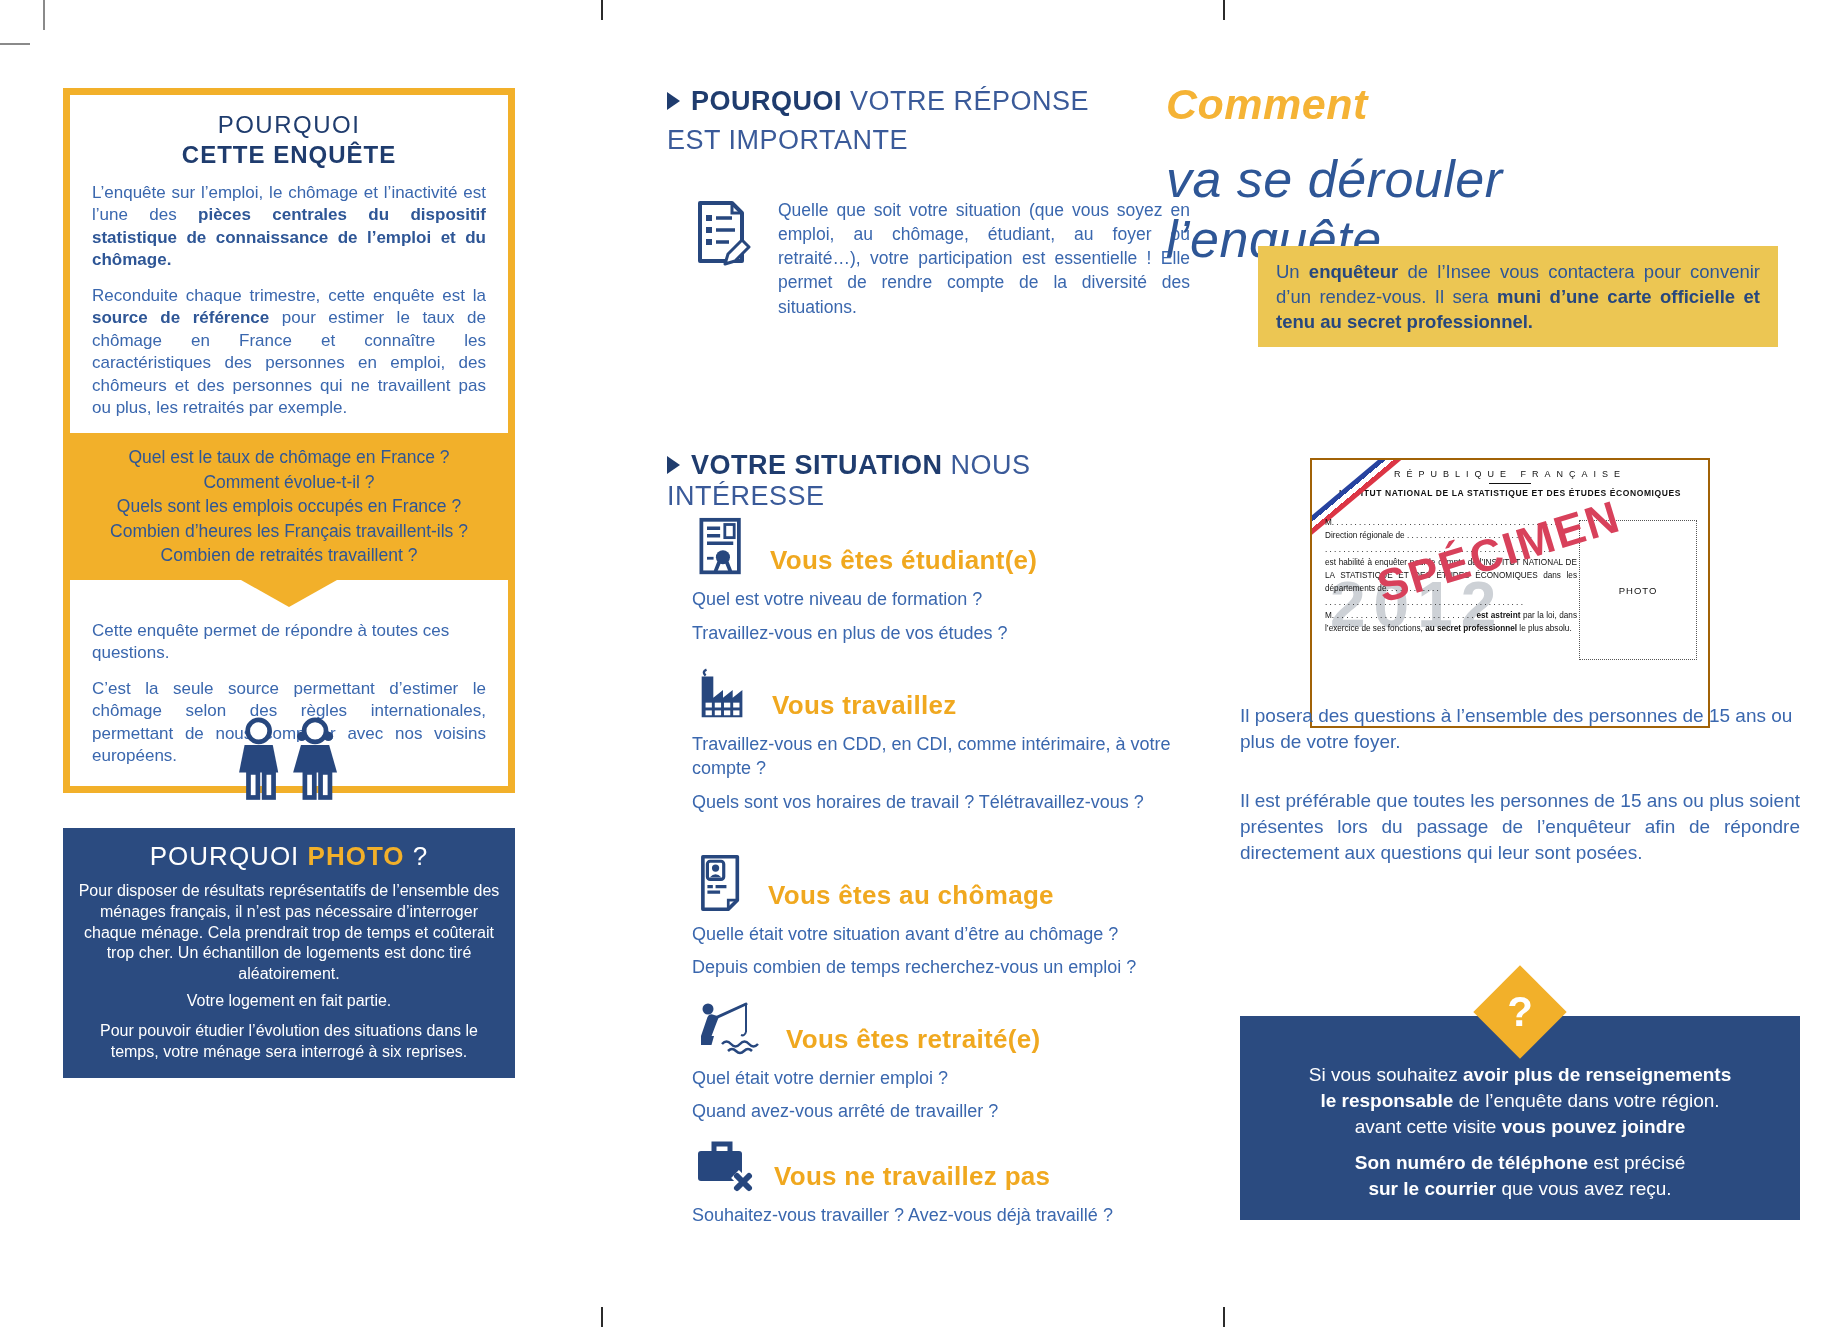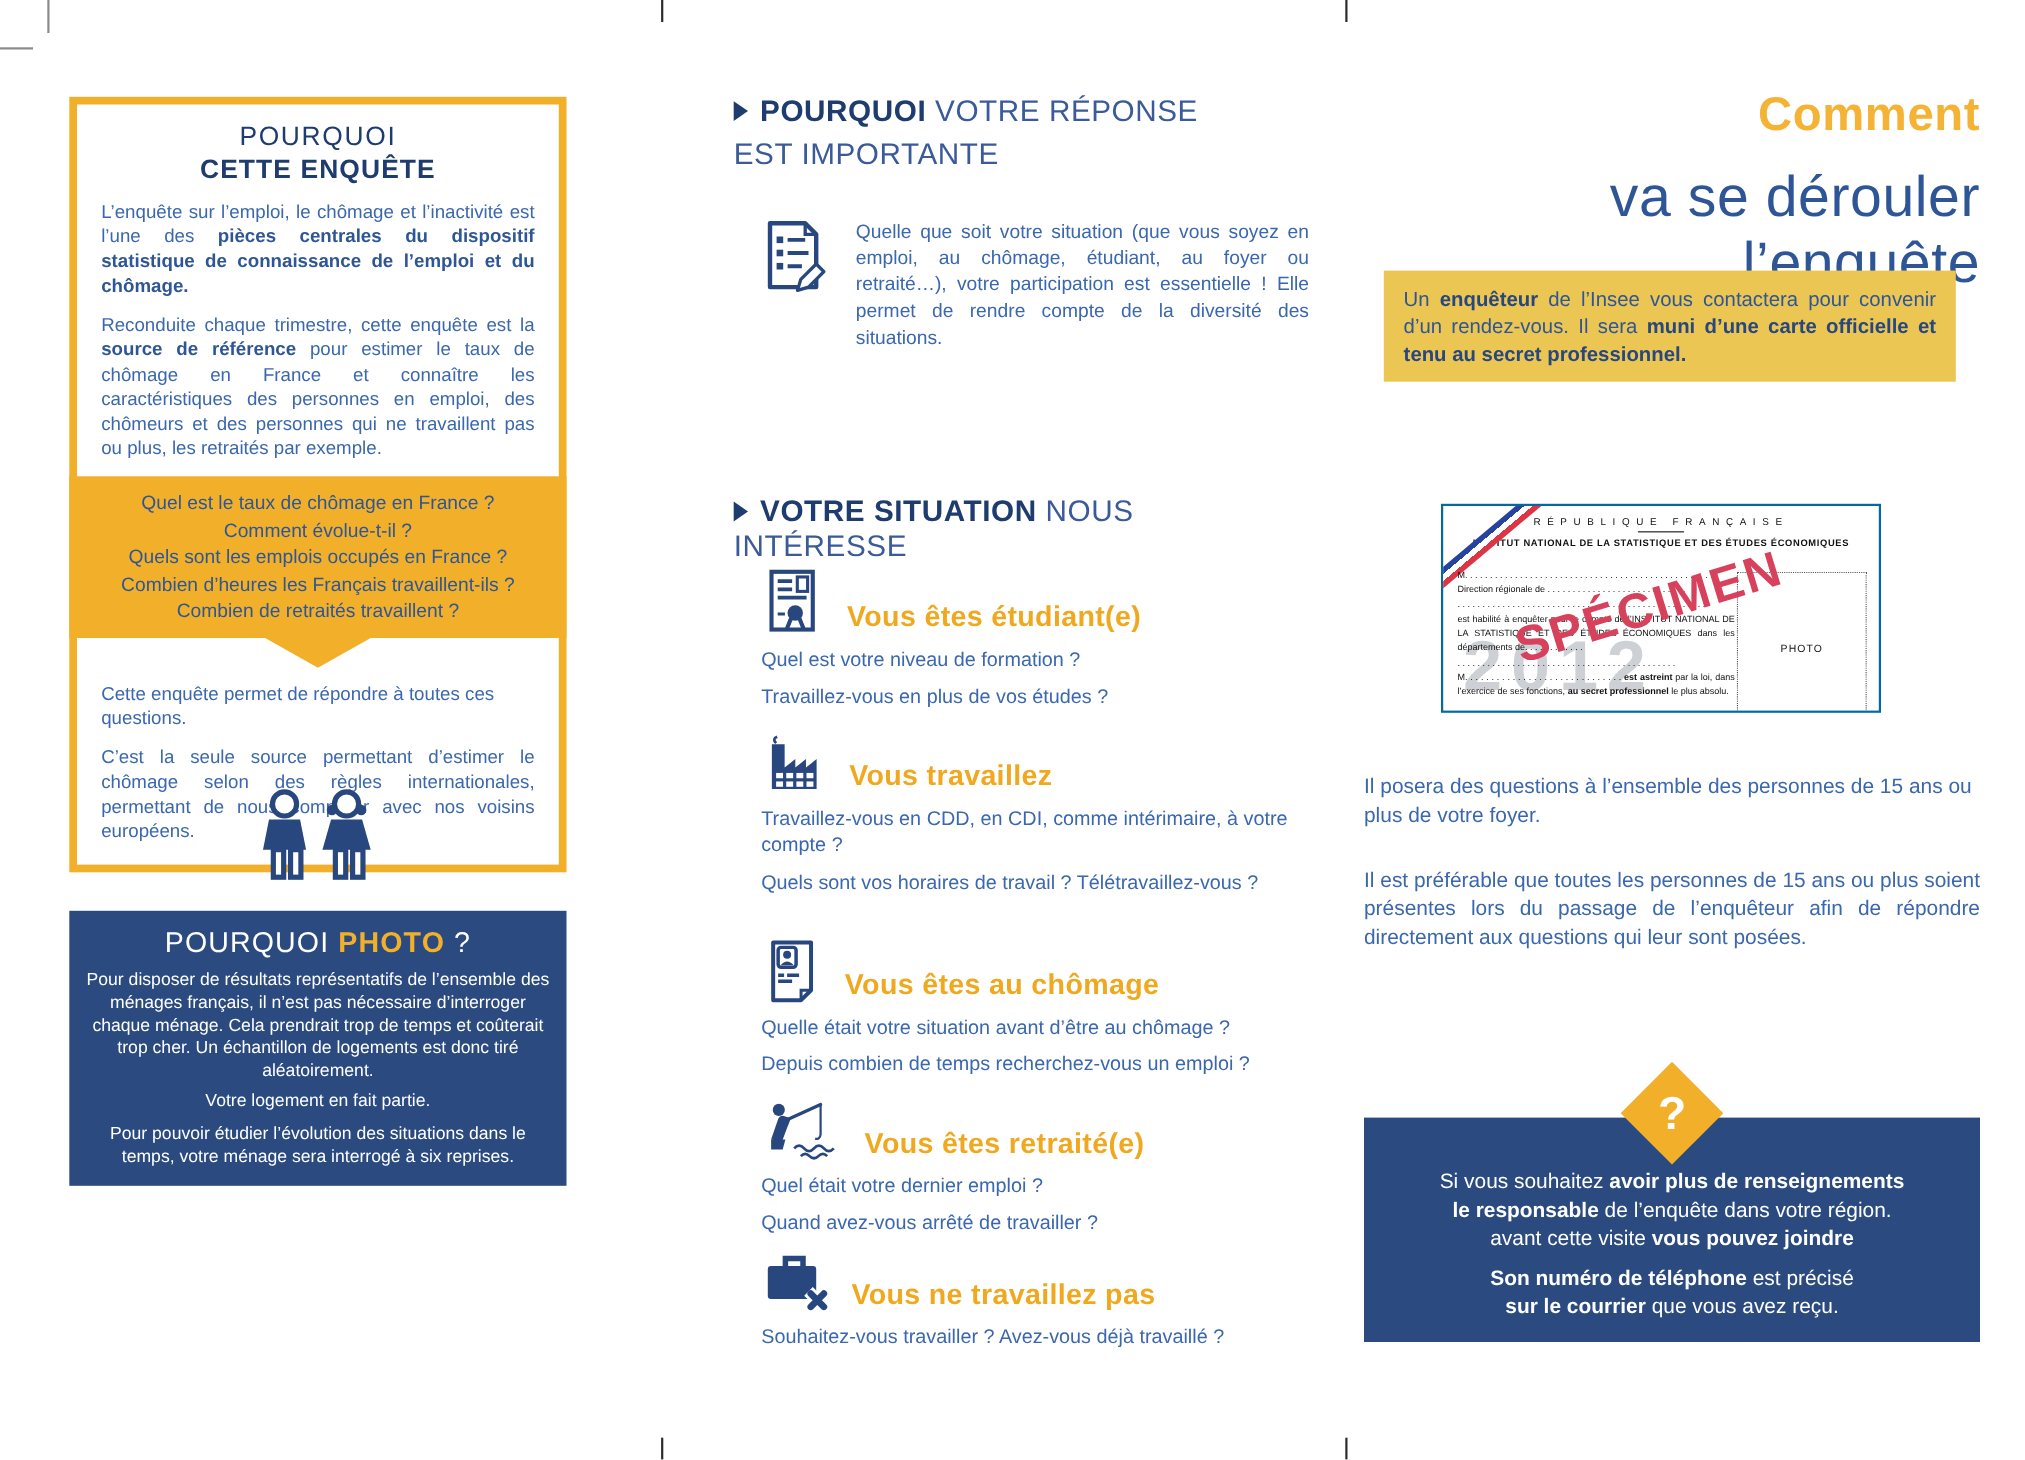--- a/index.html
+++ b/index.html
@@ -49,28 +49,28 @@
   .intro-row{left:667px;top:198px;width:523px;display:flex;align-items:flex-start;}
   .intro-row svg{margin-left:25px;flex:0 0 auto;}
   .intro-row p{margin-left:22px;width:436px;font-size:17.5px;line-height:1.38;color:var(--blue);text-align:justify;}
   .sec{left:667px;width:523px;}
   .sec-head{display:flex;align-items:flex-end;margin-left:25px;}
   .sec-title{font-size:26px;font-weight:bold;color:var(--goldtitle);margin-left:18px;padding-bottom:3px;letter-spacing:0.3px;}
   .sec p{font-size:18px;line-height:1.33;color:var(--blue);margin-top:9px;margin-left:25px;width:480px;}
   .sec p.second{margin-top:10px;}
 
   
-  .r-title{left:1240px;top:80px;width:560px;text-align:right;}
+  .r-title{left:1166px;top:80px;width:560px;text-align:left;font-style:italic;}
   .r-t1{font-size:43px;font-weight:bold;color:#F5B335;letter-spacing:0.5px;}
   .r-t2{font-size:52px;color:var(--bluebold);margin-top:20px;letter-spacing:0.5px;}
   .r-tri{width:0;height:0;border-left:33px solid transparent;border-right:33px solid transparent;border-top:23px solid var(--gold);margin:14px auto 0;}
   .ybox{left:1258px;top:246px;width:520px;background:var(--ybox);padding:13px 18px;font-size:18.5px;line-height:1.36;color:var(--bluebold);text-align:justify;}
   .ybox b{color:#27477E;}
 
-  .card{left:1310px;top:458px;width:400px;height:190px;background:#fff;border:2px solid #0369a1;overflow:hidden;font-family:"Liberation Sans",sans-serif;}
+  .card{left:1310px;top:458px;width:400px;height:270px;background:#fff;border:2px solid #a16207;overflow:hidden;font-family:"Liberation Sans",sans-serif;}
   .ribbon{position:absolute;left:-40px;top:24px;width:160px;height:15px;background:linear-gradient(to bottom,#2743A0 0 33%,#ffffff 33% 66%,#DC3545 66% 100%);transform:rotate(-40deg);}
   .card-h1{margin-top:9px;text-align:center;font-size:9px;letter-spacing:6px;color:#111;}
   .card-hr{width:42px;height:1px;background:#111;margin:4px auto 4px;}
   .card-h2{text-align:center;font-size:8.5px;font-weight:bold;letter-spacing:0.6px;color:#111;}
   .card-form{position:absolute;left:13px;top:56px;width:252px;font-size:8.2px;line-height:1.62;color:#111;text-align:justify;z-index:2;}
   .card-form .fl{display:block;}
   .card-form b{font-weight:bold;}
   .photo-box{position:absolute;right:11px;top:60px;width:118px;height:140px;border:1px dotted #555;z-index:2;display:flex;align-items:center;justify-content:center;font-size:9.5px;letter-spacing:1px;color:#111;}
   .watermark{position:absolute;left:18px;top:108px;font-size:64px;font-weight:bold;color:#CDD1D6;letter-spacing:8px;z-index:1;}
   .stamp{position:absolute;left:22px;top:66px;width:330px;text-align:center;font-size:45px;font-weight:bold;color:var(--red);letter-spacing:2px;transform:rotate(-17deg);z-index:3;}

